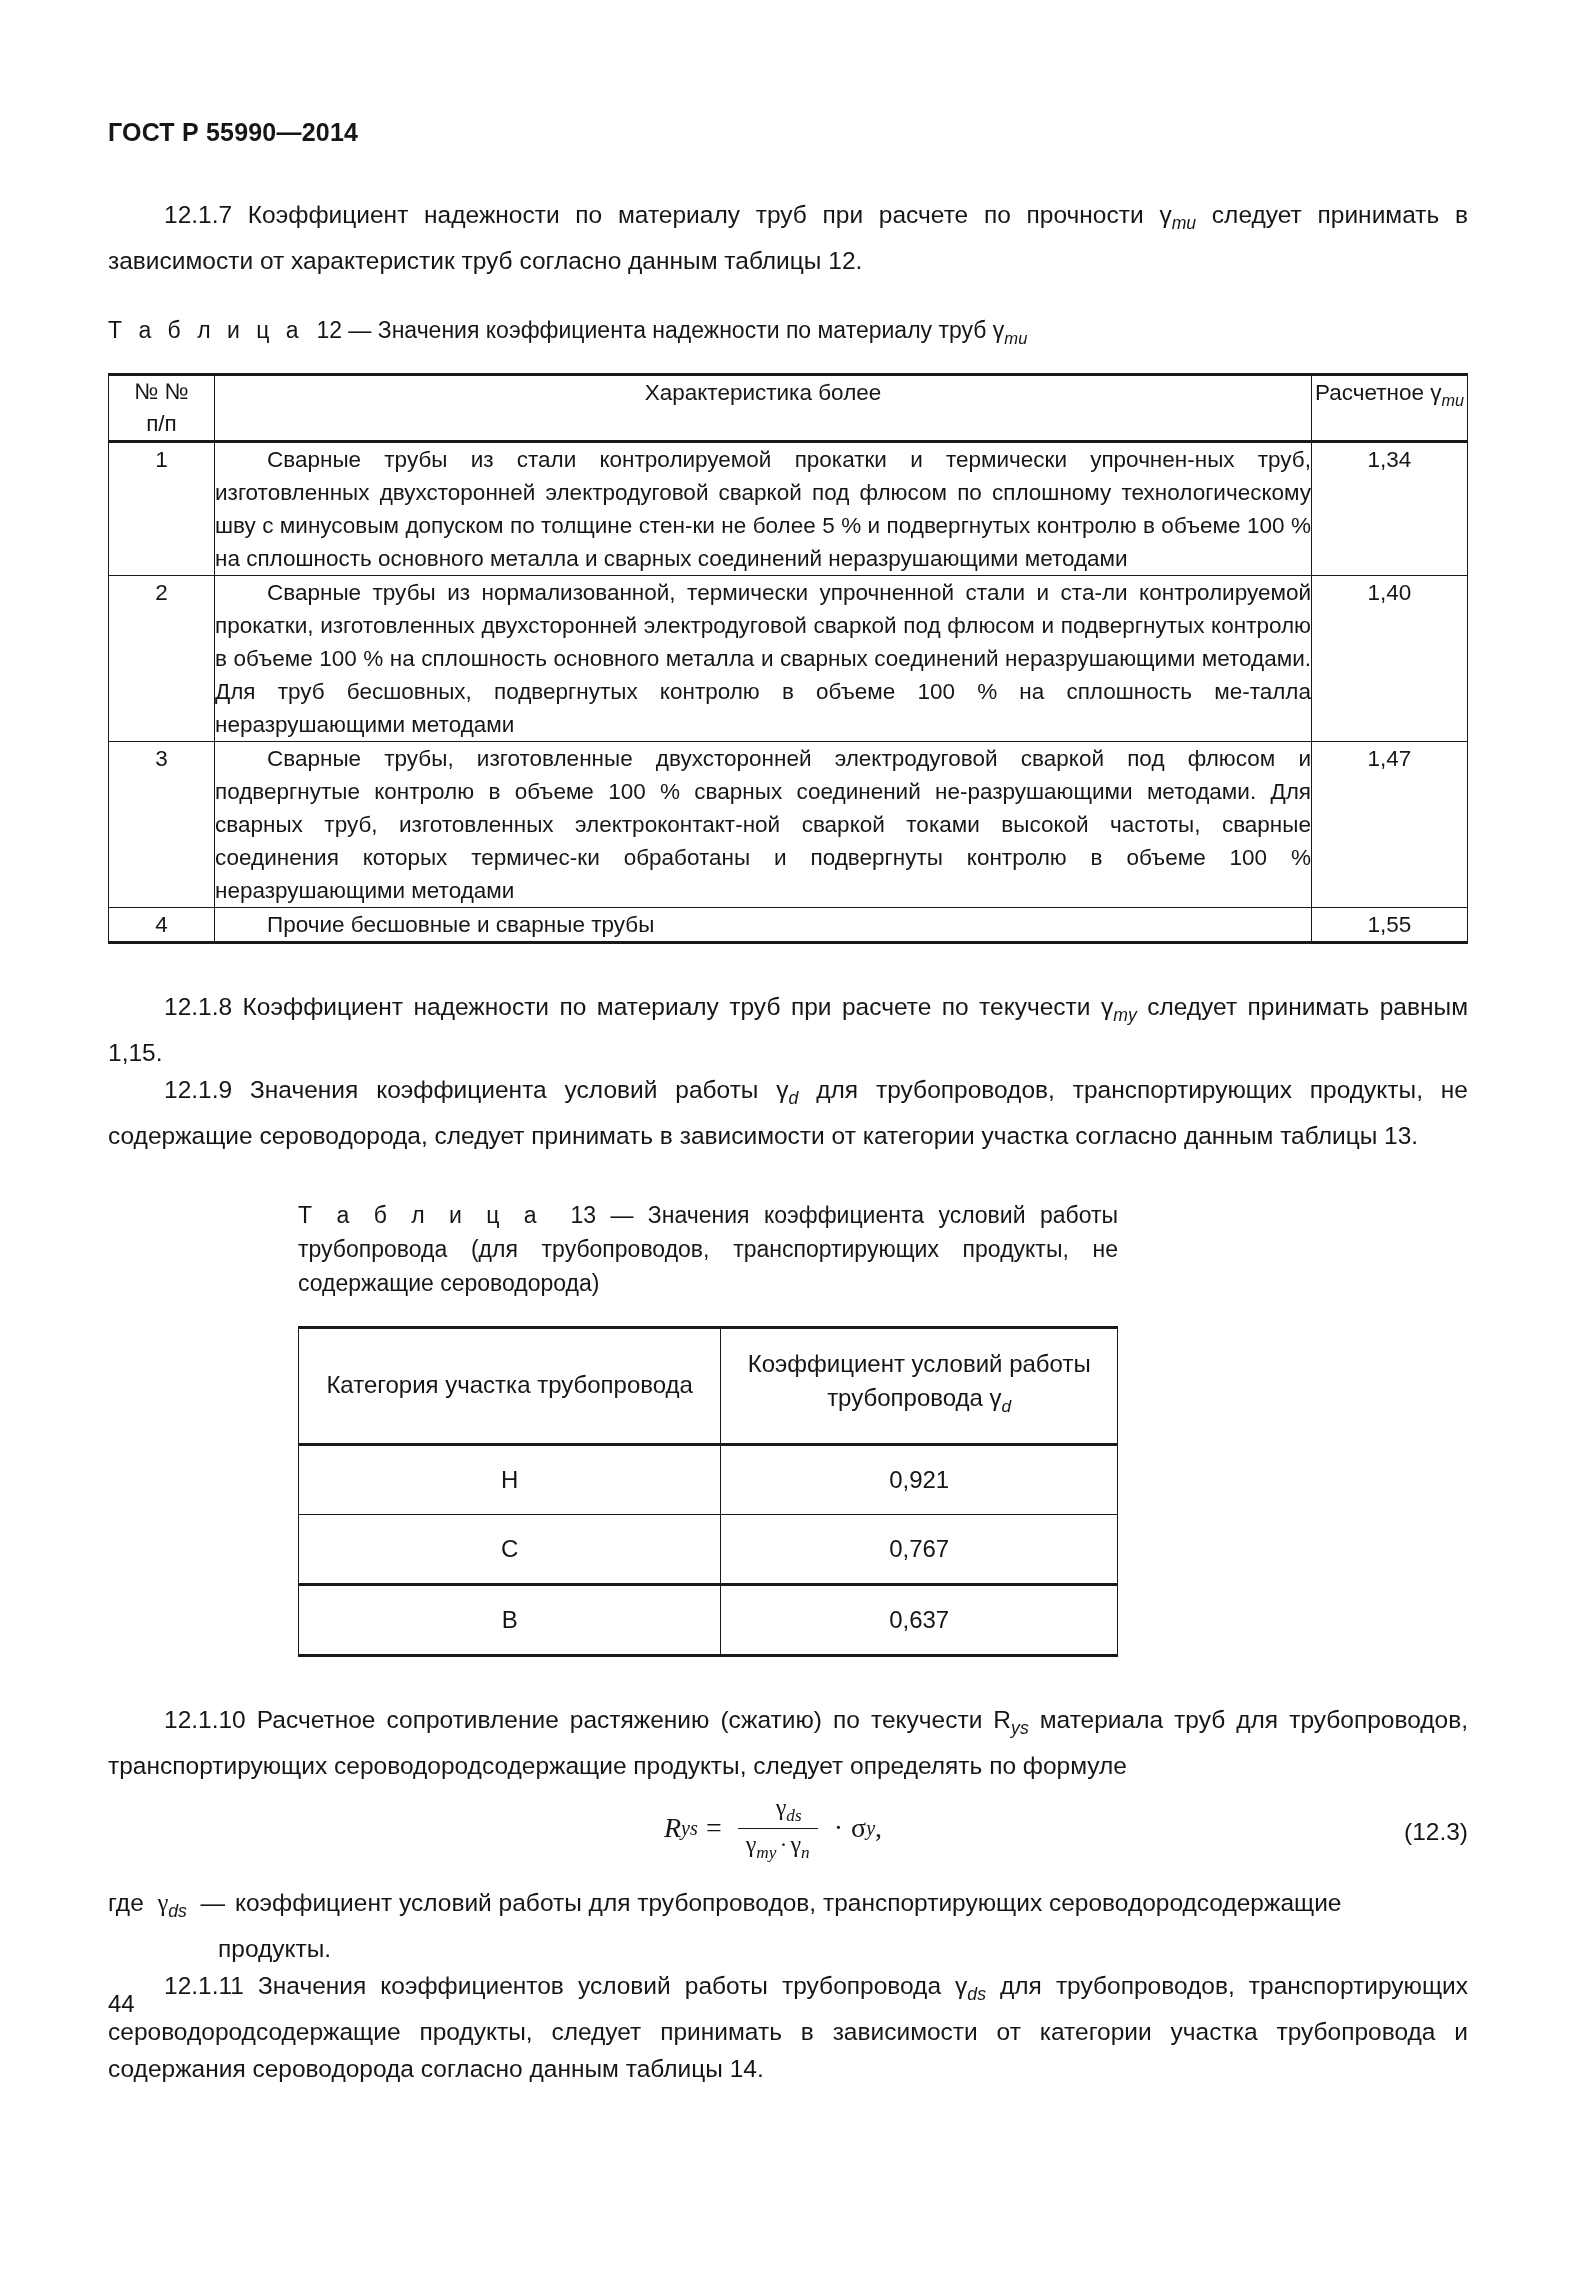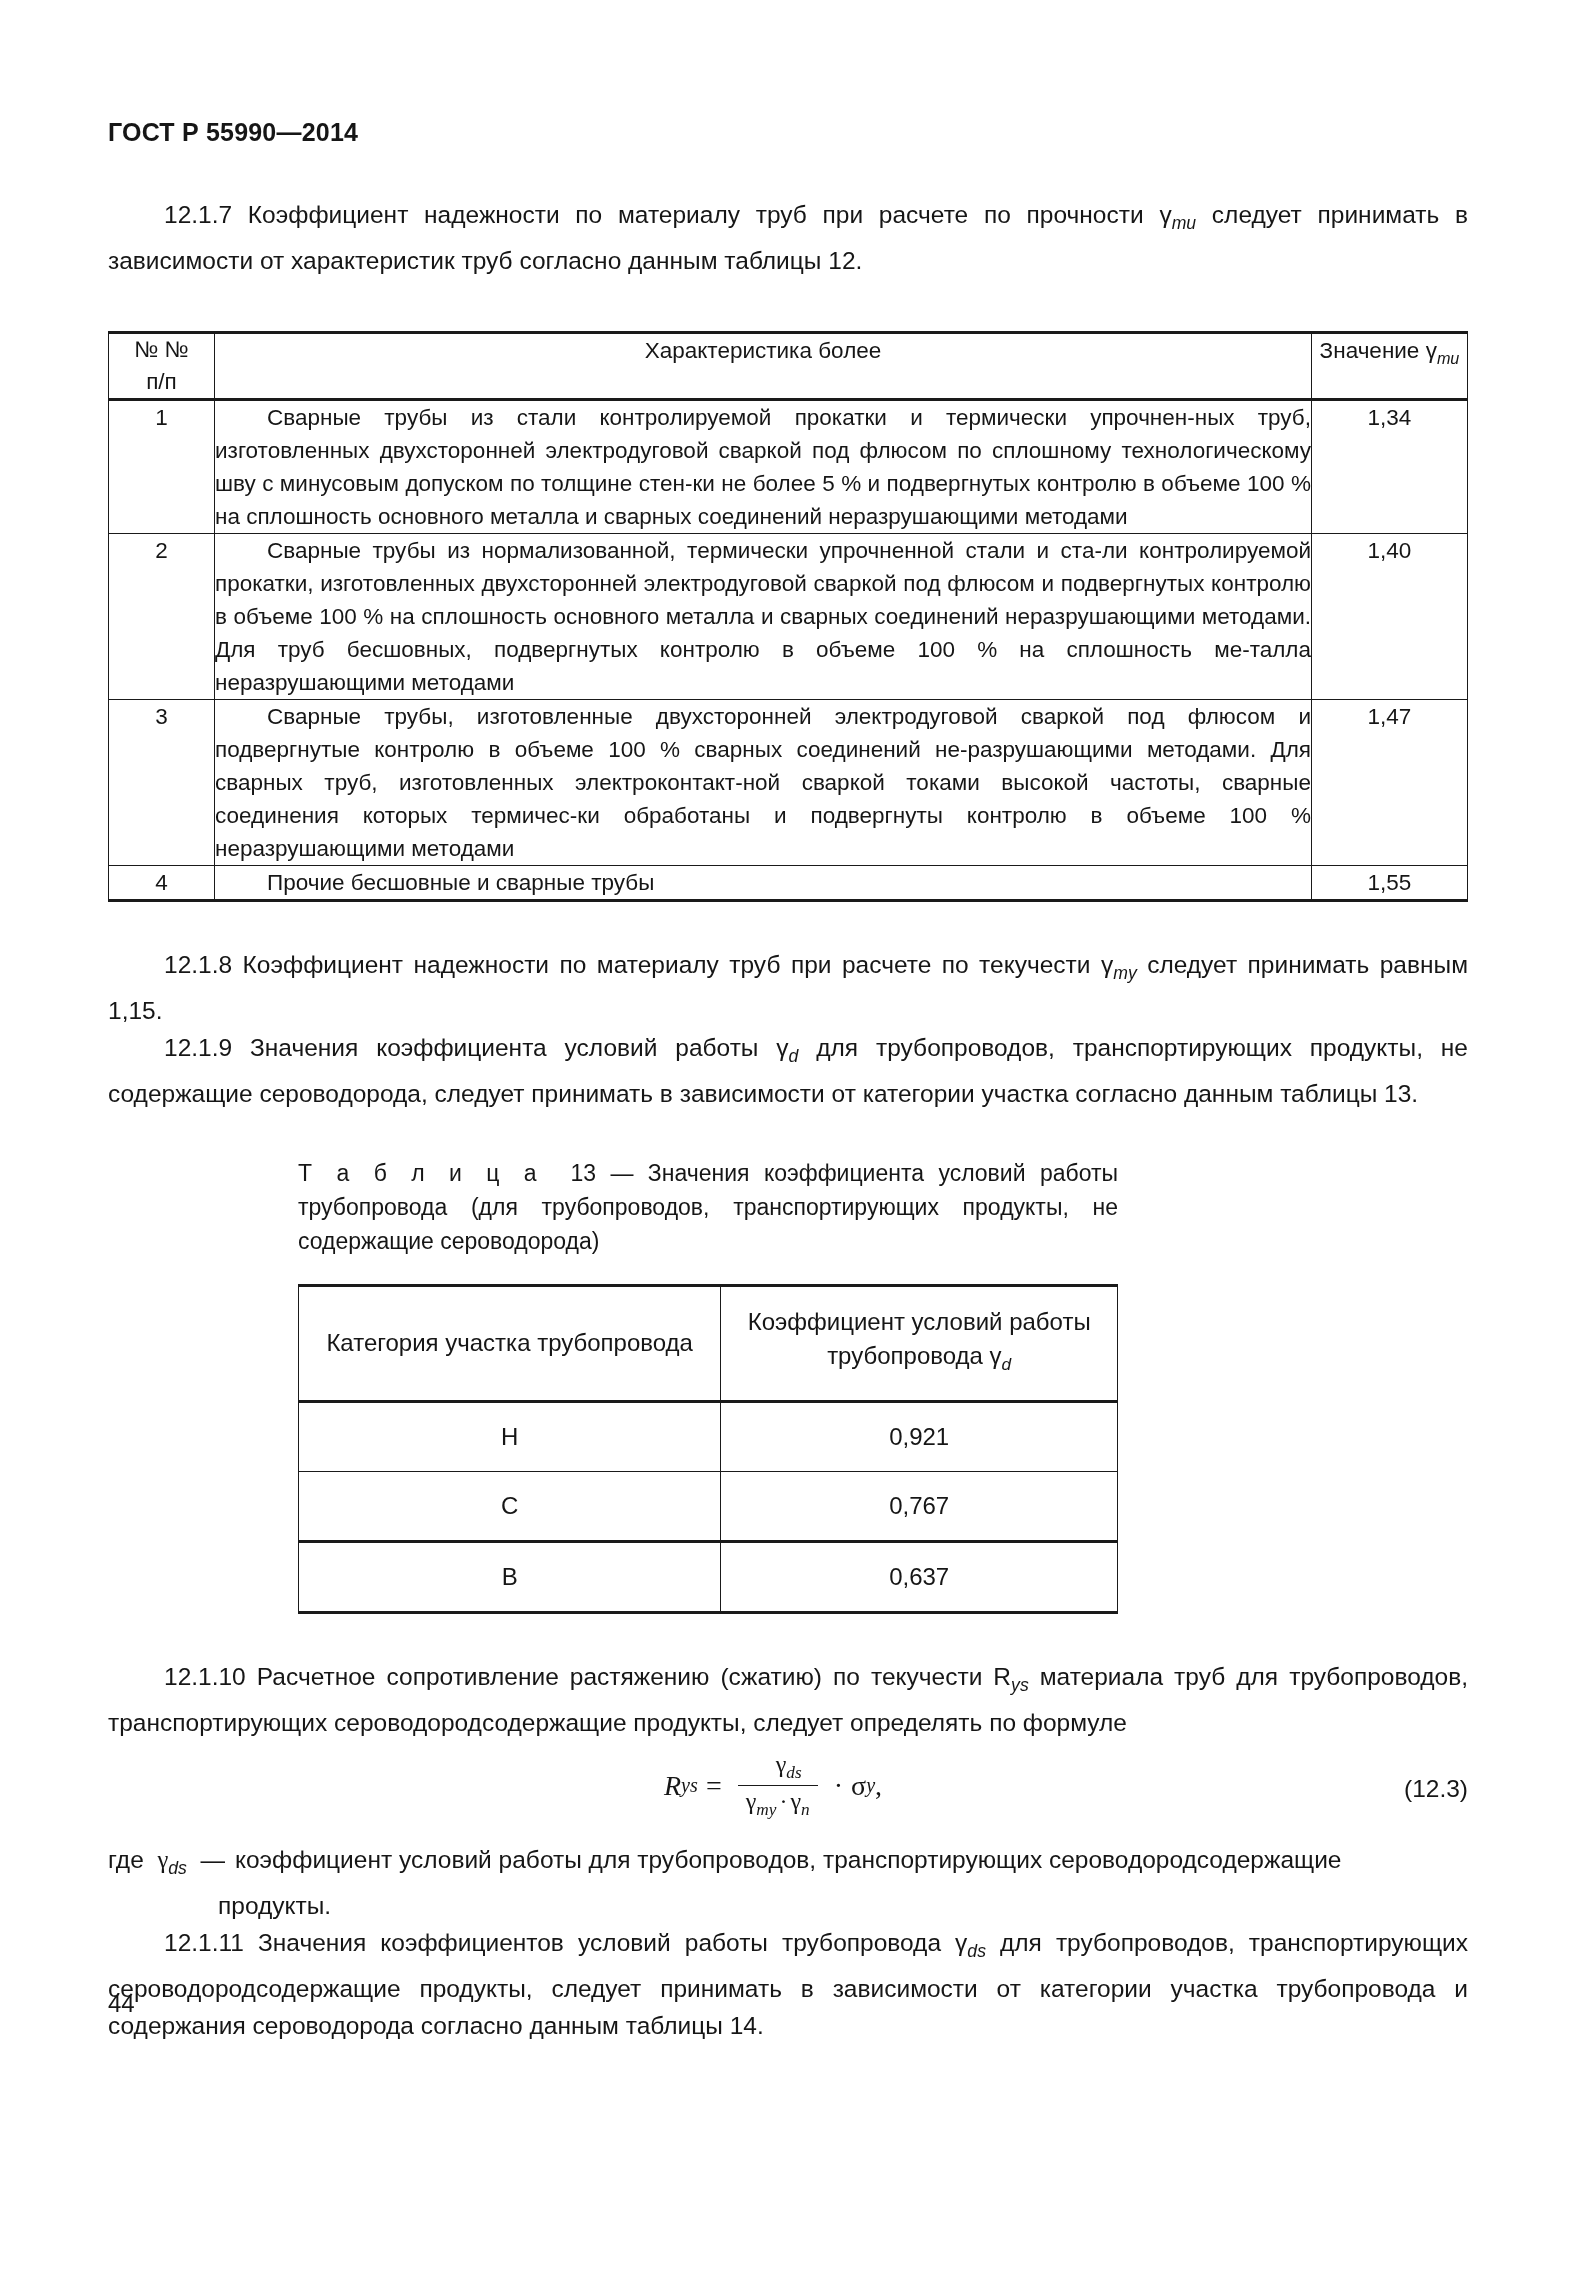--- a/index.html
+++ b/index.html
@@ -218,32 +218,33 @@
 <div class="page">
 
   <div class="header">ГОСТ Р 55990—2014</div>
 
   <div class="content">
 
     <p class="body-par"><span>12.1.7 Коэффициент надежности по материалу труб при расчете по прочности γ</span><sub class="it">mu</sub><span> следует принимать в зависимости от характеристик труб согласно данным таблицы 12.</span></p>
 
     <div class="spacer-34"></div>
 
+    <p class="tbl-caption"><span class="sp">Т а б л и ц а</span>&nbsp;&nbsp;<span>12</span>&nbsp;<span>—</span>&nbsp;<span>Значения коэффициента надежности по материалу труб γ</span><sub class="it">mu</sub></p>
 
     <div class="spacer-18"></div>
 
     <table class="gost">
       <thead>
         <tr>
           <td class="hd num">
             <div class="hd2">№ №</div>
             <div class="hd2">п/п</div>
           </td>
           <td class="hd">Характеристика более</td>
-          <td class="hd val"><span>Значение γ</span><sub class="it">mu</sub></td>
+          <td class="hd val"><span>Расчетное γ</span><sub class="it">mu</sub></td>
         </tr>
       </thead>
       <tbody>
         <tr>
           <td class="num">1</td>
           <td class="desc">Сварные трубы из стали контролируемой прокатки и термически упрочнен-ных труб, изготовленных двухсторонней электродуговой сваркой под флюсом по сплошному технологическому шву с минусовым допуском по толщине стен-ки не более 5 % и подвергнутых контролю в объеме 100 % на сплошность основного металла и сварных соединений неразрушающими методами</td>
           <td class="val">1,34</td>
         </tr>
         <tr>
           <td class="num">2</td>

